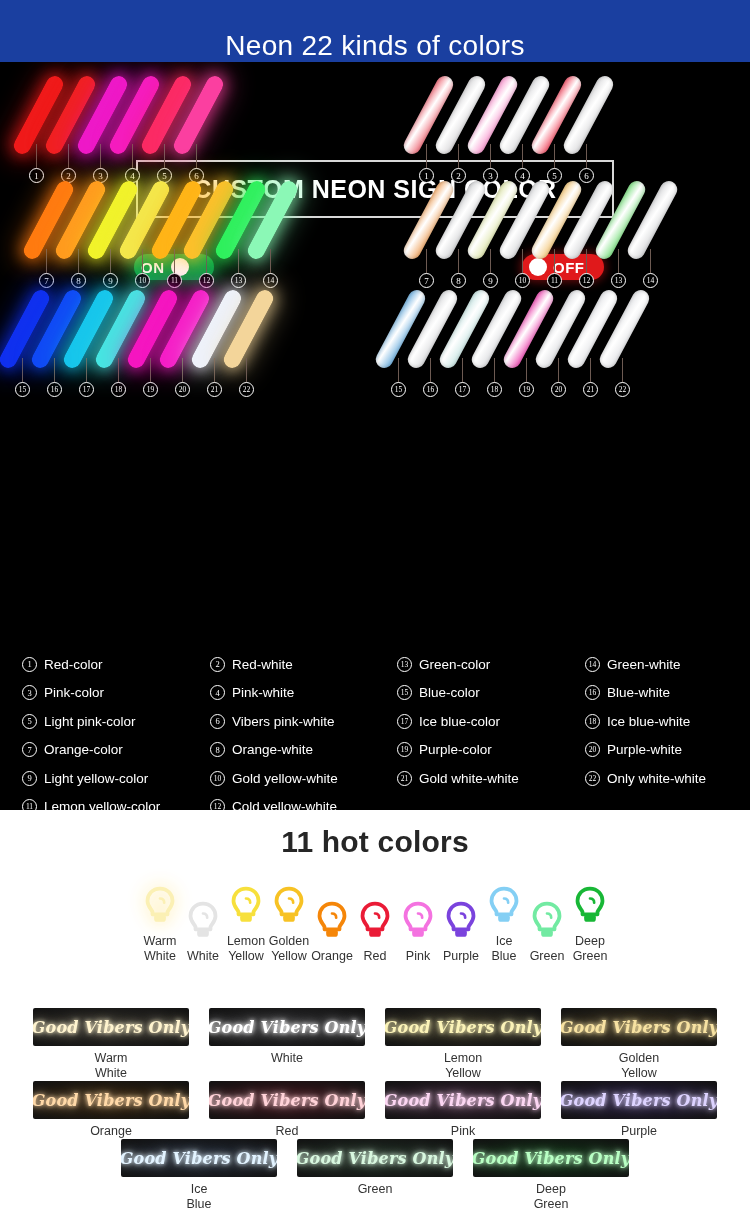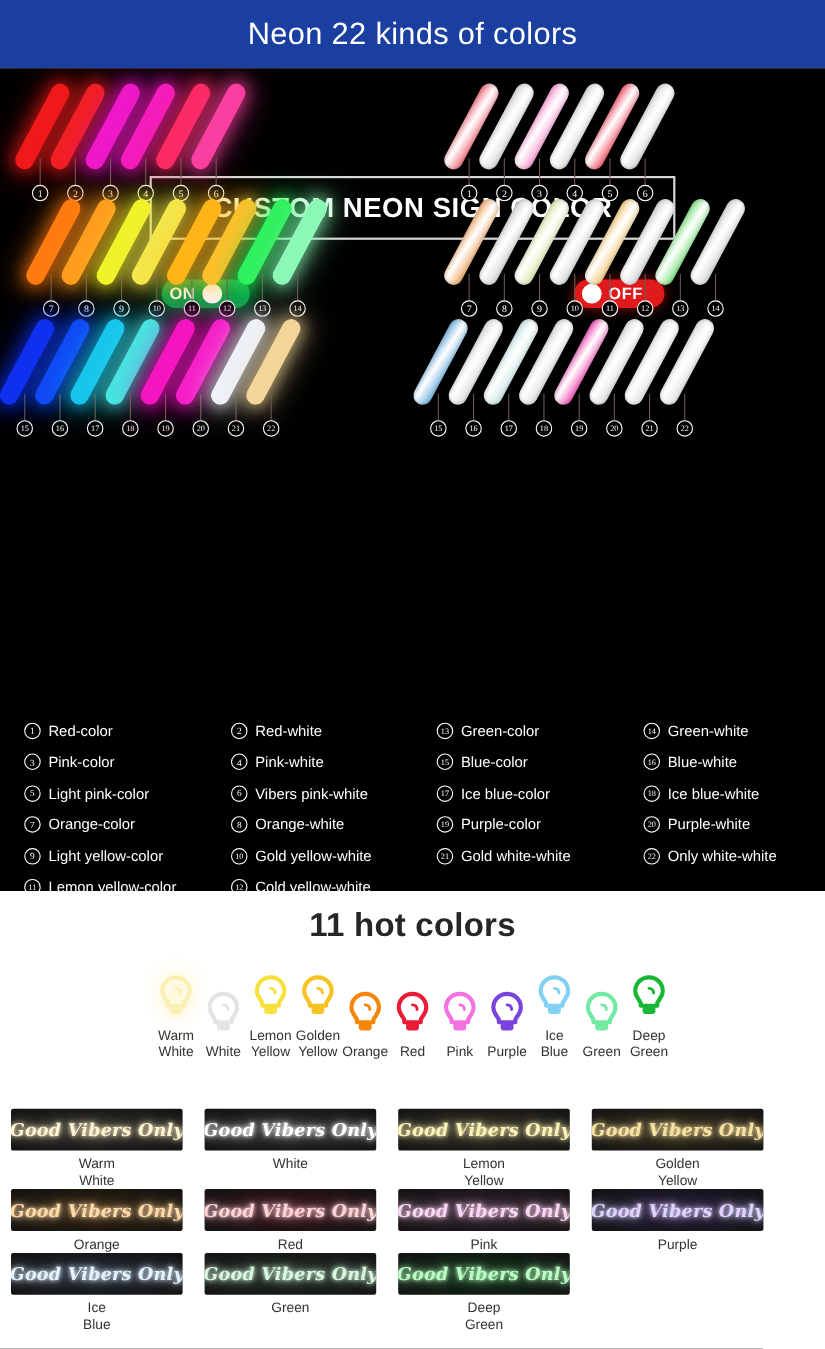--- a/index.html
+++ b/index.html
@@ -6,21 +6,21 @@
   html,body { width:750px; }
   body {
     font-family:"Liberation Sans", sans-serif;
     background:#ffffff;
     width:750px; height:1226px; position:relative; overflow:hidden;
   }
 
   
   .header{
     height:62px; background:#1a3fa0; display:flex;
-    align-items:center; justify-content:center;
+    align-items:flex-end; justify-content:center;
   }
   .header-title{
     color:#fff; font-size:28px; font-weight:400; letter-spacing:.3px;
   }
 
   
   .dark-panel{
     background:#000; position:relative; height:748px; overflow:hidden;
   }
 
@@ -31,21 +31,21 @@
   .custom-box-label{
     color:#fff; font-size:25px; font-weight:700; letter-spacing:.5px;
   }
 
   
   .toggle{
     position:absolute; height:26px; border-radius:13px;
     display:flex; align-items:center; gap:6px; padding:0 7px;
   }
   .toggle-on{
-    left:147px; top:192px; width:80px; background:#00a046;
+    left:134px; top:192px; width:80px; background:#00a046;
     box-shadow:0 0 16px 5px rgba(0,200,90,.55);
     justify-content:flex-start;
   }
   .toggle-off{
     left:522px; top:192px; width:82px; background:#e0191b;
     box-shadow:0 0 10px 2px rgba(224,25,27,.45);
     justify-content:flex-start; flex-direction:row;
   }
   .toggle-label{ color:#fff; font-size:15px; font-weight:700; letter-spacing:.5px;}
   .knob{ width:18px; height:18px; border-radius:50%; background:#fff; flex:0 0 18px;}
@@ -102,21 +102,21 @@
   }
   .bulb-cell{ width:43px; display:flex; flex-direction:column; align-items:center; }
   .bulb-ico{ width:34px; height:40px; }
   .bulb-name{
     font-size:12.5px; color:#333; text-align:center; line-height:15px;
     margin-top:8px; white-space:pre-line;
   }
 
   
   .signs{ position:absolute; top:1008px; left:0; width:750px; }
-  .sign-row{ display:flex; }
+  .sign-row{ display:flex; justify-content:center; }
   .sign-cell{ width:176px; display:flex; flex-direction:column; align-items:center; }
   .sign-plate{
     width:156px; height:38px; border-radius:2px;
     display:flex; align-items:center; justify-content:center;
     position:relative; overflow:hidden;
   }
   .sign-text{
     font-family:"DejaVu Serif", serif;
     font-style:italic; font-weight:700; font-size:16px;
     letter-spacing:.2px; white-space:nowrap;

